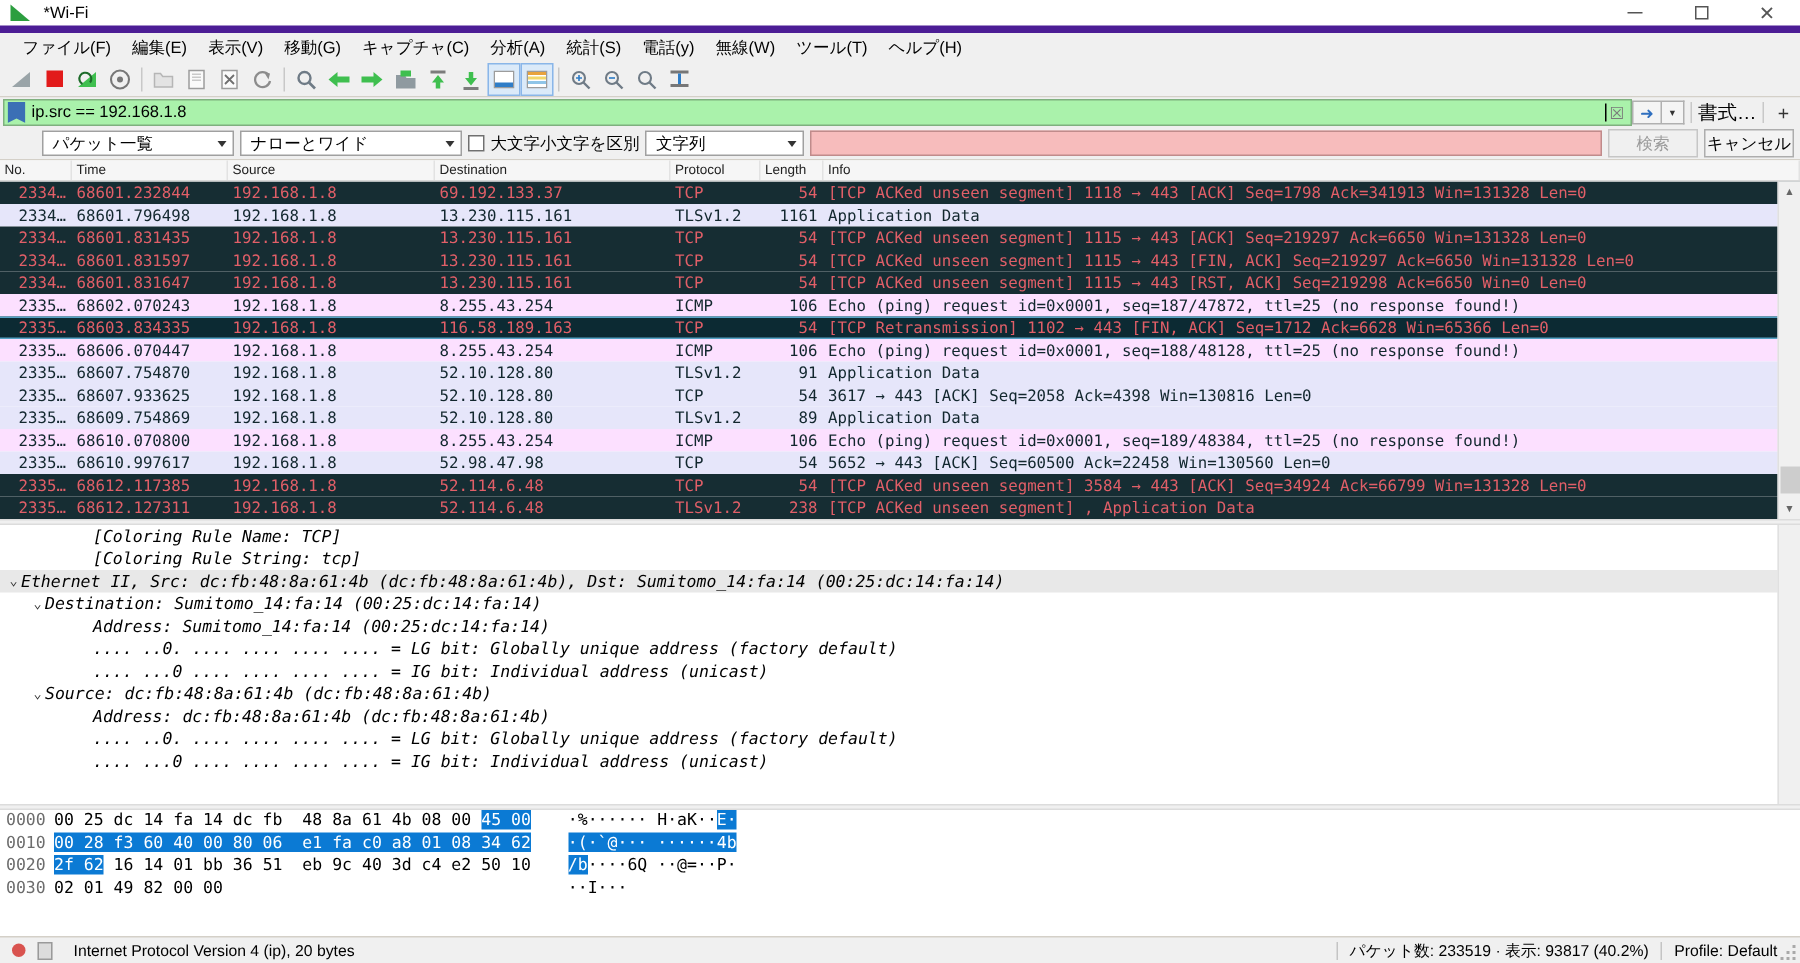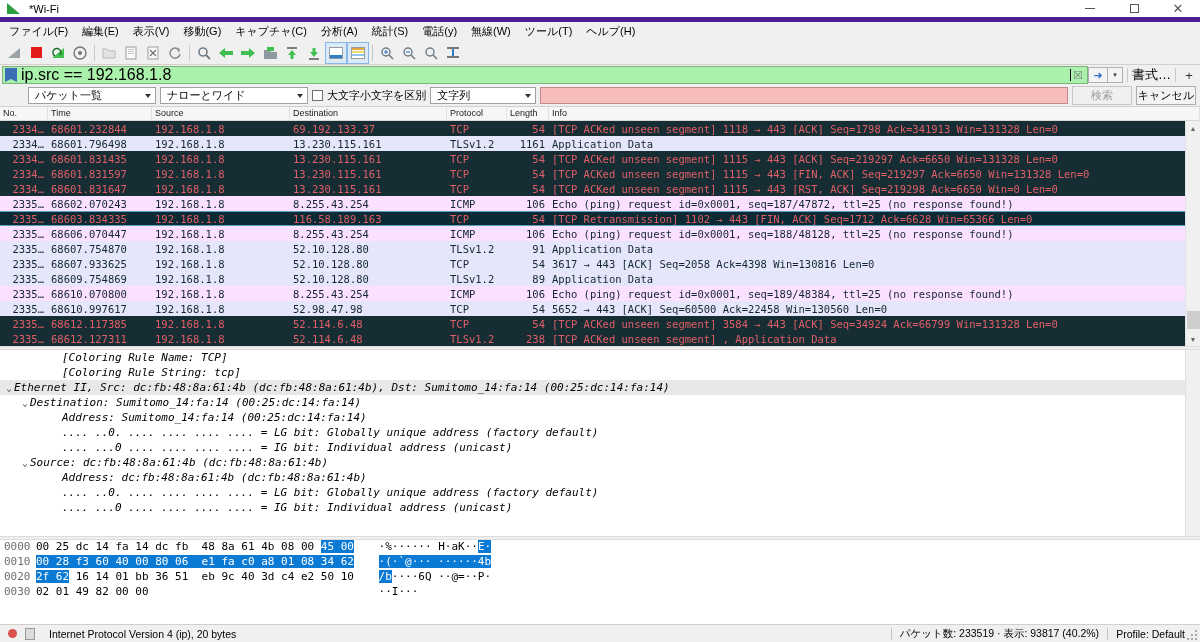--- a/index.html
+++ b/index.html
@@ -29,21 +29,21 @@
     width: 44px; height: 22px; display: flex; align-items: center; justify-content: center;
     color: #555; font-size: 12px; line-height: 1;
   }
   .glyph-min { width: 10px; height: 1px; background: #555; }
   .glyph-max { width: 9px; height: 9px; border: 1px solid #555; }
   .glyph-close { font-size: 13px; line-height: 11px; }
 
   
   .menubar {
     height: 19px; display: flex; align-items: center; background: #f0f0f0;
-    padding-left: 2px; flex: 0 0 19px;
+    padding-left: 8px; flex: 0 0 19px;
   }
   .menu-item { padding: 2px 7px; font-size: 11px; color: #000; white-space: nowrap; }
 
   
   .toolbar {
     height: 24px; display: flex; align-items: center; background: #f0f0f0;
     border-bottom: 1px solid #d4d0c8; padding-left: 3px; flex: 0 0 24px;
   }
   .tool { width: 22px; height: 22px; display:flex; align-items:center; justify-content:center; position: relative; }
   .tool.framed { border: 1px solid #8ab6e8; background: #dbeaf9; }
@@ -55,21 +55,21 @@
     flex: 0 0 20px;
   }
   .filter-input {
     flex: 1; height: 18px; background: #aaf2ab; border: 1px solid #7fb07f;
     display: flex; align-items: center; position: relative; padding-left: 2px;
   }
   .fi-bookmark {
     width: 12px; height: 14px; background: #3b6fb5; margin-right: 4px; flex: 0 0 12px;
     clip-path: polygon(0 0, 100% 0, 100% 100%, 50% 78%, 0 100%);
   }
-  .fi-text { font-family: "Liberation Sans", sans-serif; font-size: 16px; color: #000; flex:1; }
+  .fi-text { font-family: "Liberation Sans", sans-serif; font-size: 11px; color: #000; flex:1; }
   .fi-caret { width: 1px; height: 12px; background: #000; }
   .fi-clear {
     width: 14px; height: 14px; margin-right: 2px; color: #7a7a7a; font-size: 11px;
     display:flex; align-items:center; justify-content:center;
   }
   .fi-apply {
     width: 20px; height: 16px; border: 1px solid #b0b0b0; background: #f4f4f4;
     display:flex; align-items:center; justify-content:center; color:#2f6fbf; font-size:11px;
   }
   .fi-drop {

